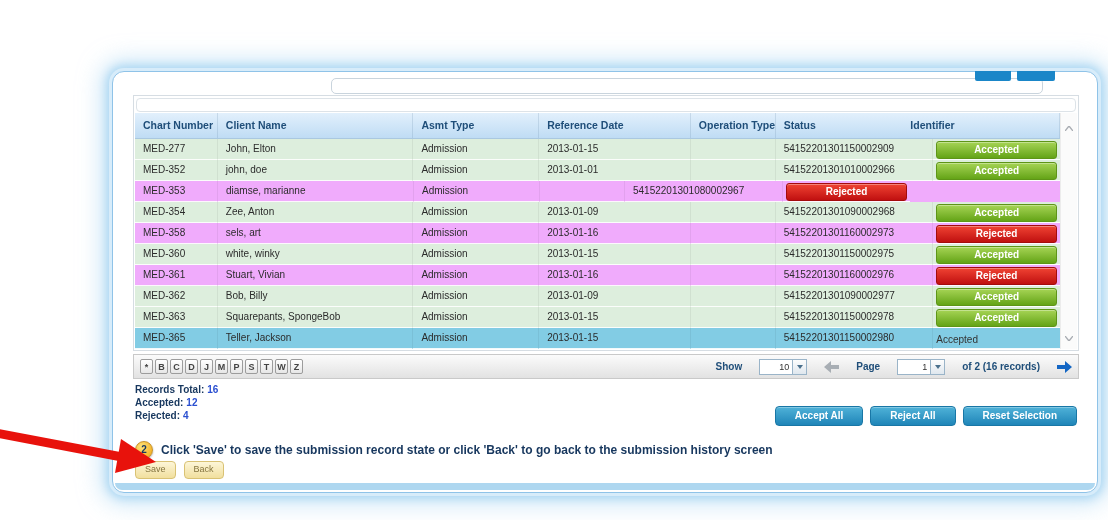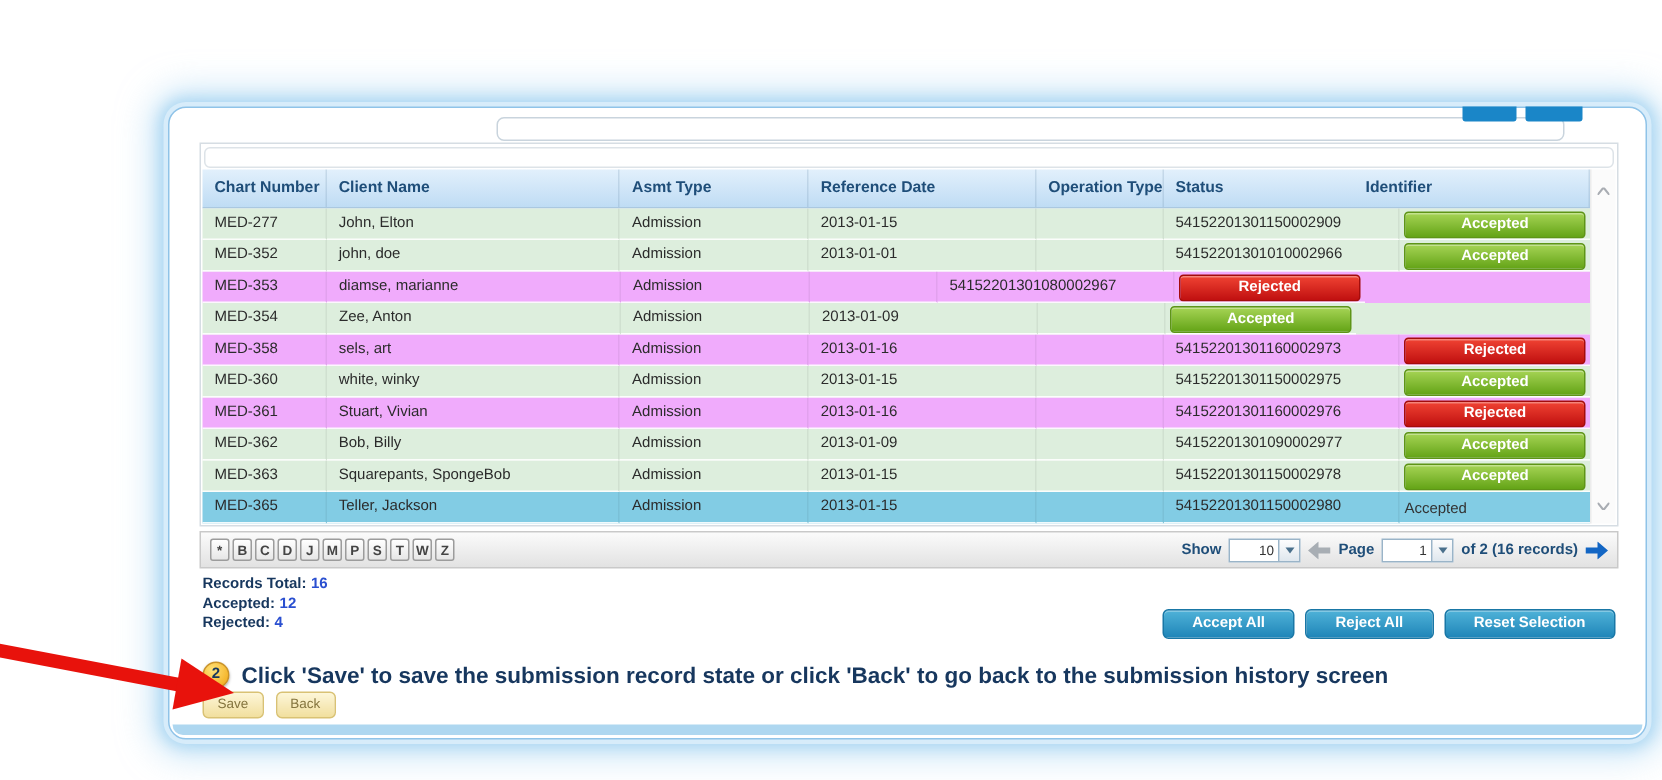--- a/index.html
+++ b/index.html
@@ -45,21 +45,21 @@
   .scroll-ic{position:absolute;left:4px;} .scroll-ic.up{top:4px;} .scroll-ic.down{bottom:4px;}
 
   
   .pagebar{position:absolute;left:20px;top:282px;width:946px;height:25px;box-sizing:border-box;
         background:linear-gradient(#fbfbfb,#e2e2e2);border:1px solid #c9c9c9;display:flex;
         align-items:center;padding:0 6px;}
   .alpha-wrap{display:flex;}
   .alpha-btn{width:13px;height:15px;margin-right:2px;border:1px solid #9c9c9c;border-radius:2px;
         background:linear-gradient(#ffffff,#e6e6e6);font-size:9px;font-weight:bold;color:#444;
         text-align:center;line-height:14px;cursor:pointer;box-sizing:border-box;}
-  .pagebar-right{margin-left:auto;display:flex;align-items:center;gap:5px;font-size:10px;
+  .pagebar-right{margin-left:auto;display:flex;align-items:center;gap:17px;font-size:10px;
         font-weight:bold;color:#1f4e79;}
   .mini-select{display:flex;border:1px solid #9ab4c8;background:#fff;height:14px;align-items:stretch;cursor:pointer;padding-left:16px;}
   .mini-select .val{padding:0 3px;font-size:9px;color:#333;font-weight:normal;min-width:10px;
         text-align:right;line-height:14px;}
   .mini-select .dd{width:13px;border-left:1px solid #9ab4c8;background:linear-gradient(#fdfdfd,#dfe7ee);
         display:flex;align-items:center;justify-content:center;}
   .tri{width:0;height:0;border:3px solid transparent;border-top:4px solid #4a708c;margin-top:3px;}
   .pg-arrow{display:flex;align-items:center;cursor:pointer;}
 
   
@@ -72,21 +72,21 @@
   .bulk-btn{height:18px;padding:0 19px;background:linear-gradient(#4fb2d8,#1f85b8);
         border:1px solid #1977a6;border-radius:4px;color:#fff;font-size:10px;font-weight:bold;
         line-height:17px;cursor:pointer;box-shadow:inset 0 1px 0 rgba(255,255,255,.3);}
 
   
   .step{position:absolute;left:22px;top:369px;display:flex;align-items:center;gap:8px;}
   .step-circle{width:16px;height:16px;border-radius:50%;flex:0 0 16px;
         background:radial-gradient(circle at 35% 30%,#ffe27a,#f5b72e 70%,#e09a1f);
         border:1px solid #c8922a;color:#17375e;font-size:10px;font-weight:bold;text-align:center;
         line-height:16px;box-shadow:0 1px 2px rgba(0,0,0,.35);}
-  .step-text{font-size:15px;font-weight:bold;color:#17375e;}
+  .step-text{font-size:12px;font-weight:bold;color:#17375e;}
   .footer-btns{position:absolute;left:22px;top:389px;display:flex;gap:8px;}
   .soft-btn{height:16px;padding:0 9px;background:linear-gradient(#fdf6d8,#f1df9e);
         border:1px solid #d9c274;border-radius:4px;font-size:9px;color:#85753f;line-height:15px;cursor:pointer;}
 
   
   .red-arrow{position:absolute;left:0;top:425px;width:172px;height:66px;z-index:20;pointer-events:none;}
 </style>
 </head>
 <body>
 
@@ -142,20 +142,21 @@
               <div class="cell w6 status-cell">
                 <div class="status-btn status-rejected">Rejected</div>
               </div>
             </div>
             <div class="grid-row tone-green">
               <div class="cell w0">MED-354</div>
               <div class="cell w1">Zee, Anton</div>
               <div class="cell w2">Admission</div>
               <div class="cell w3">2013-01-09</div>
               <div class="cell w4"></div>
+              <div class="cell w5">54152201301090002968</div>
               <div class="cell w6 status-cell">
                 <div class="status-btn status-accepted">Accepted</div>
               </div>
             </div>
             <div class="grid-row tone-pink">
               <div class="cell w0">MED-358</div>
               <div class="cell w1">sels, art</div>
               <div class="cell w2">Admission</div>
               <div class="cell w3">2013-01-16</div>
               <div class="cell w4"></div>

